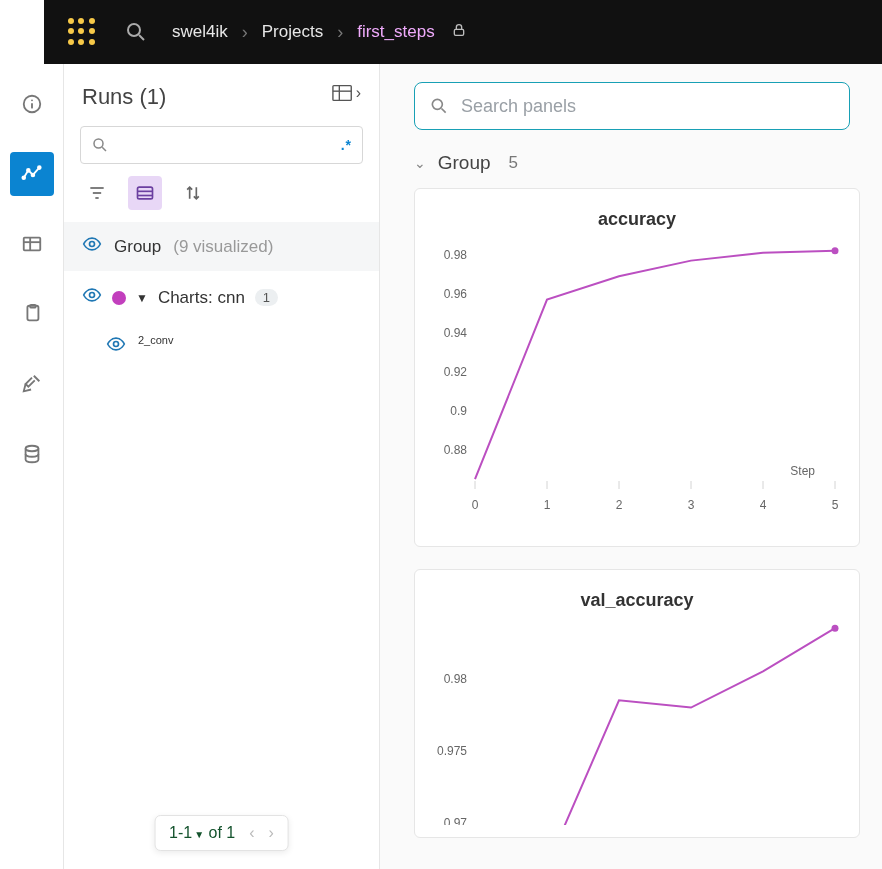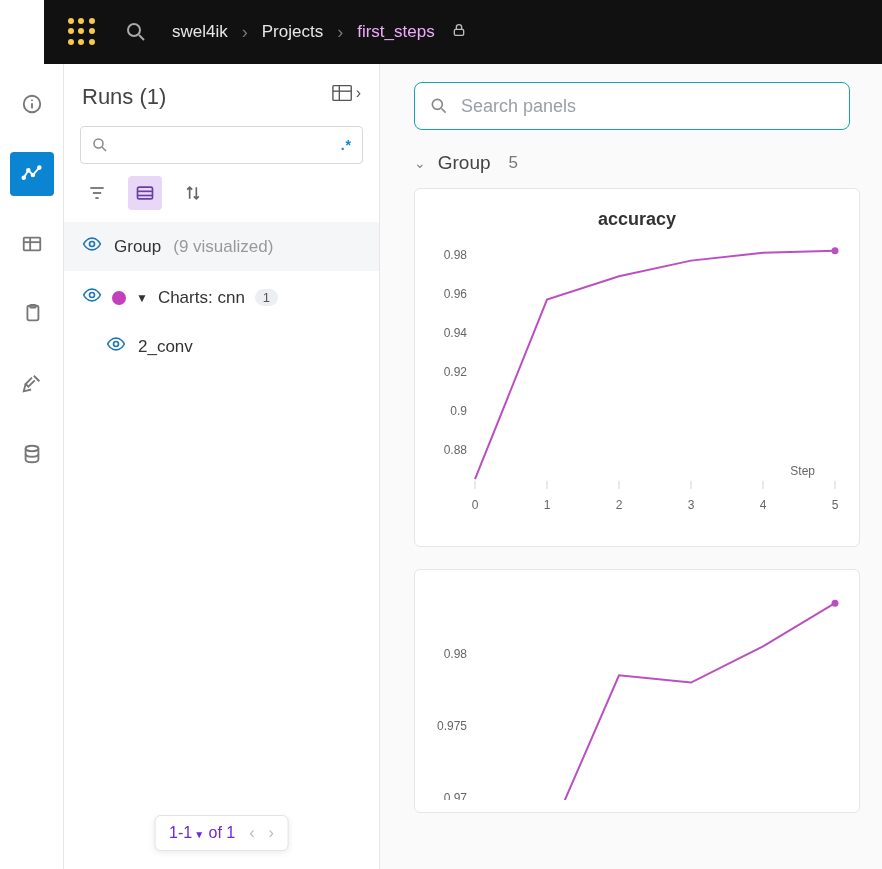--- a/index.html
+++ b/index.html
@@ -34,23 +34,23 @@
   .tool-btn { width:34px; height:34px; display:flex; align-items:center; justify-content:center; border-radius:4px; color:#666; cursor:pointer; }
   .tool-btn.active { background:#e8d7f6; color:#6b3fa0; }
   .tool-btn svg { width:20px; height:20px; }
   .name-row { display:flex; align-items:center; gap:12px; padding:12px 18px; background:#f5f6f7; font-size:17px; }
   .eye { color:#1f77b4; }
   .muted { color:#999; }
   .group-row { display:flex; align-items:center; gap:10px; padding:14px 18px; font-size:17px; }
   .dot { width:14px; height:14px; border-radius:50%; background:#c23fbd; }
   .caret-down { font-size:12px; color:#333; }
   .badge { background:#eceff1; color:#555; border-radius:10px; font-size:13px; padding:1px 8px; }
-  .run-row { display:flex; align-items:center; gap:12px; padding:10px 18px 10px 42px; font-size:17px; cursor:pointer; }
+  .run-row { display:flex; gap:12px; padding:10px 18px 10px 42px; font-size:11px; cursor:pointer; }
   .pager { position:absolute; bottom:18px; left:50%; transform:translateX(-50%); display:flex; align-items:center; gap:14px; border:1px solid #e3e3e3; border-radius:6px; padding:8px 14px; box-shadow:0 2px 6px rgba(0,0,0,0.08); background:#fff; }
-  .pager .text { font-size:16px; color:#6d28d9; }
+  .pager .text { font-size:16px; color:#14532d; }
   .pager .arrow { color:#bbb; cursor:pointer; }
   .pager .caret { font-size:10px; margin-left:2px; }
   
   .main { flex:1; background:#fafafa; padding: 18px 0 0 34px; overflow:hidden; }
   .panel-search { width: 436px; height:48px; border:1px solid #18a0b5; border-radius:8px; background:#fff; display:flex; align-items:center; padding:0 14px; gap:12px; color:#888; }
   .panel-search input { flex:1; border:none; outline:none; font-size:18px; color:#333; }
   .panel-search input::placeholder { color:#9aa0a6; }
   .section-head { display:flex; align-items:center; gap:12px; margin:22px 0 14px 0; font-size:19px; color:#444; }
   .section-head .chev { color:#888; font-size:14px; }
   .section-head .count { color:#777; margin-left:6px; font-size:17px; }
@@ -272,20 +272,21 @@
             <line x1="408" y1="250" x2="408" y2="242" stroke="#d4d4d4"></line>
             <text x="408" y="270" text-anchor="middle" font-size="12" fill="#666">5</text>
             <text x="388" y="236" text-anchor="end" font-size="12" fill="#666">Step</text>
             <path d="M48 240.23999999999998 L120 60.65600000000005 L192 37.23200000000003 L264 21.616000000000014 L336 13.808000000000007 L408 11.856000000000005" class="plot-line" stroke="#bb4fc1"></path>
             <circle cx="408" cy="11.856000000000005" r="3.5" class="plot-dot" fill="#bb4fc1"></circle>
           </svg>
       </div>
     </div>
 
     <div class="card">
+      <div class="card-title">val_accuracy</div>
       <div class="chart-wrap h2">
         <svg class="chart" id="chart1" viewBox="0 0 420 300" preserveAspectRatio="xMinYMin slice">
             <text x="40" y="211.8947368421053" text-anchor="end" font-size="12" fill="#666">0.97</text>
             <text x="40" y="139.78947368421052" text-anchor="end" font-size="12" fill="#666">0.975</text>
             <text x="40" y="67.68421052631578" text-anchor="end" font-size="12" fill="#666">0.98</text>
             <path d="M48 323.2631578947369 L120 251.1578947368421 L192 85.31578947368342 L264 92.52631578947368 L336 56.473684210525526 L408 13.210526315788675" class="plot-line" stroke="#bb4fc1"></path>
             <circle cx="408" cy="13.210526315788675" r="3.5" class="plot-dot" fill="#bb4fc1"></circle>
           </svg>
       </div>
     </div>

